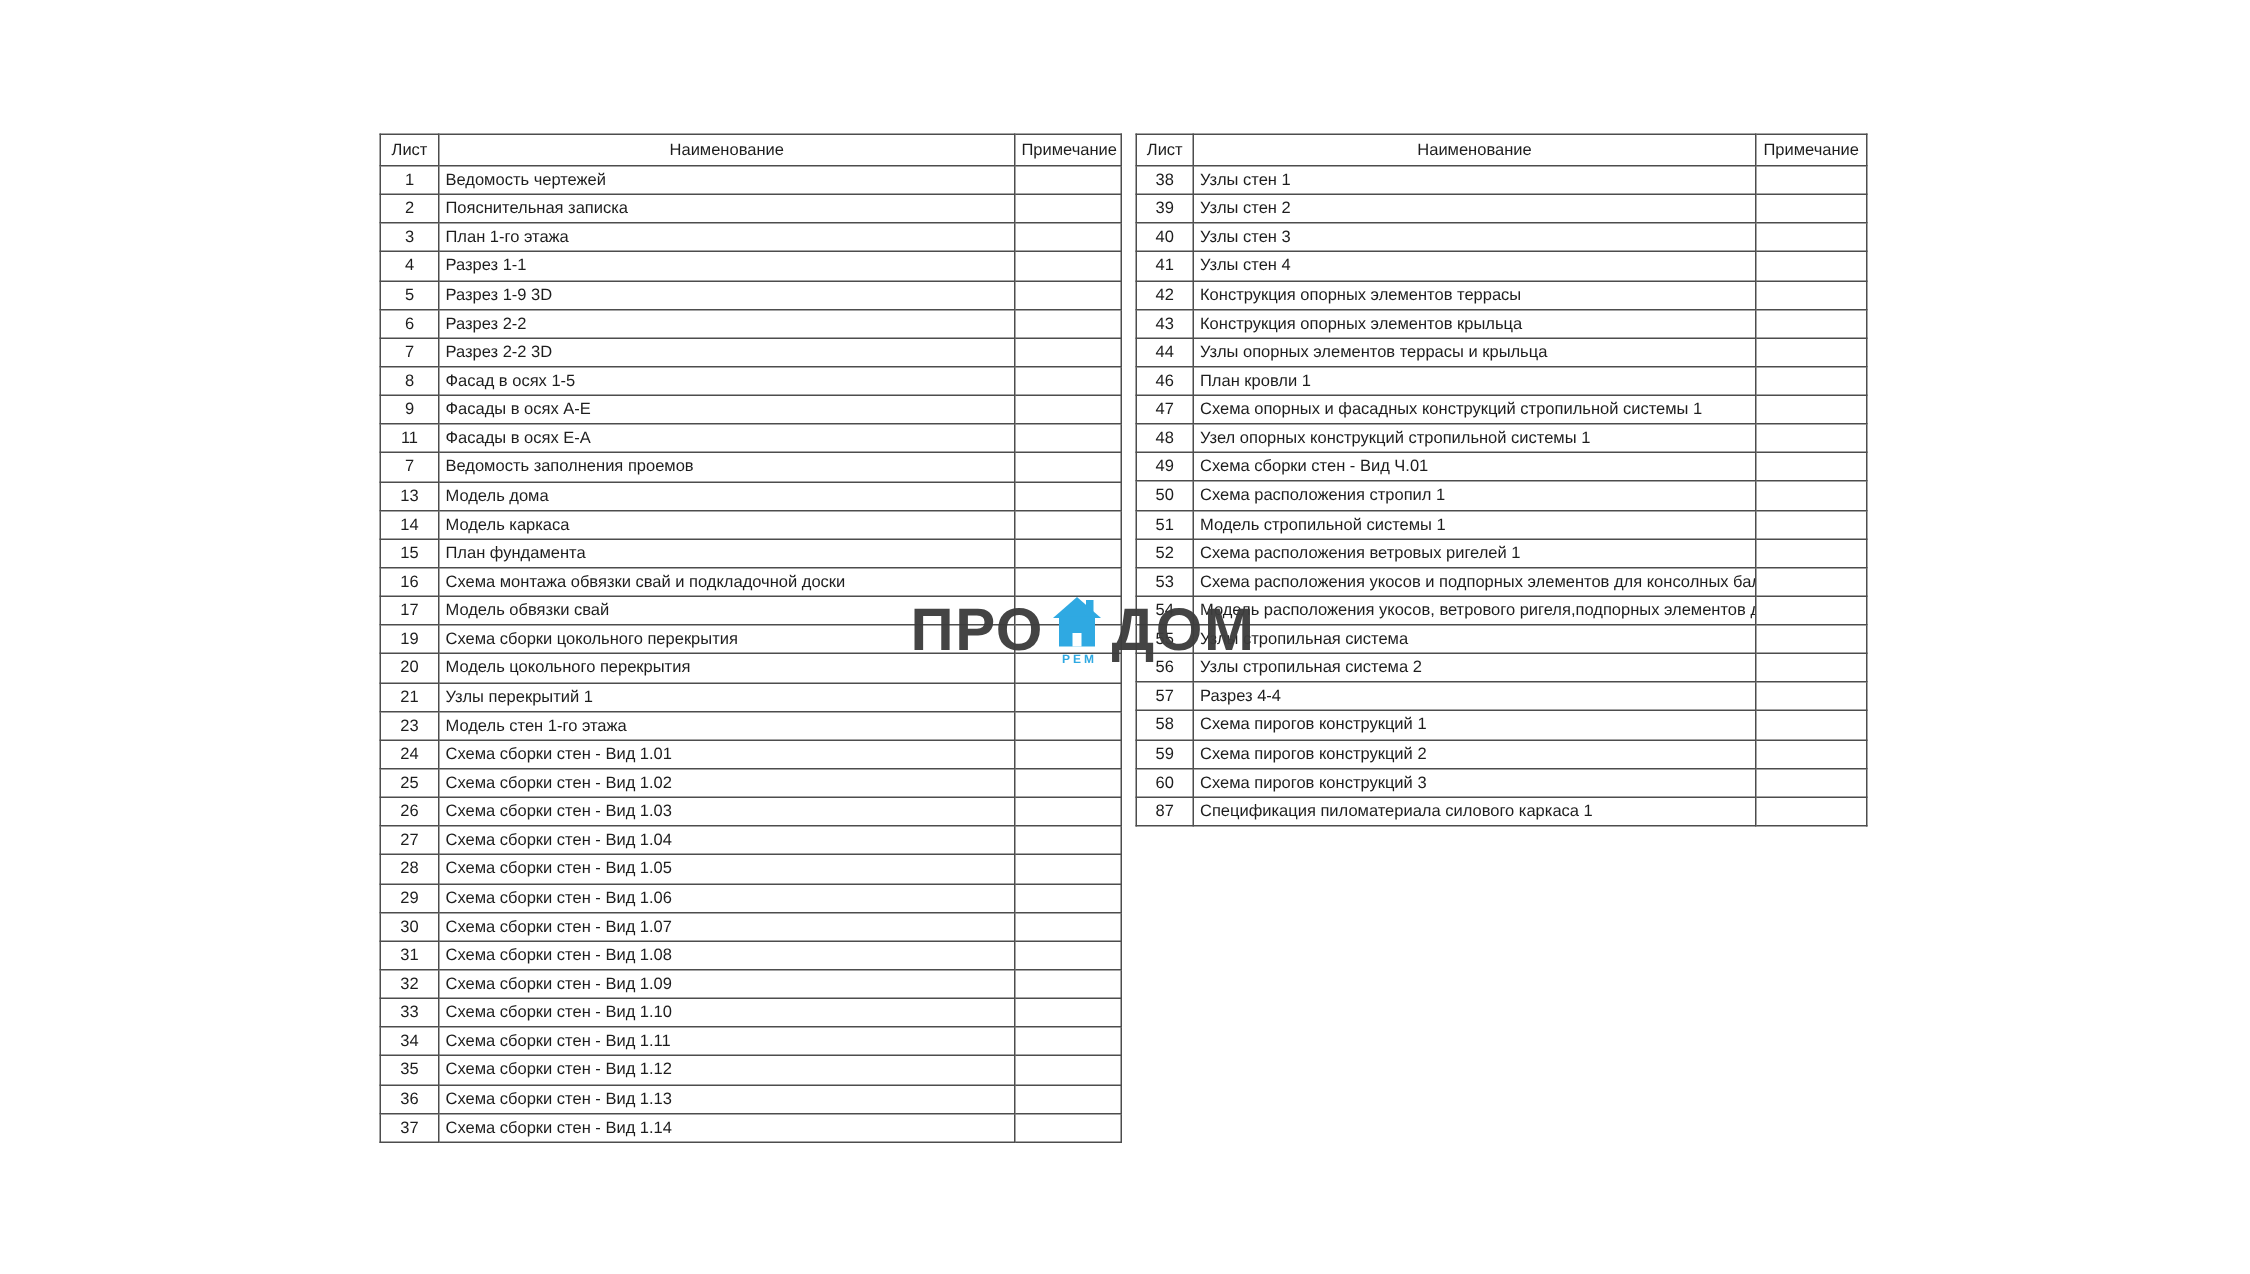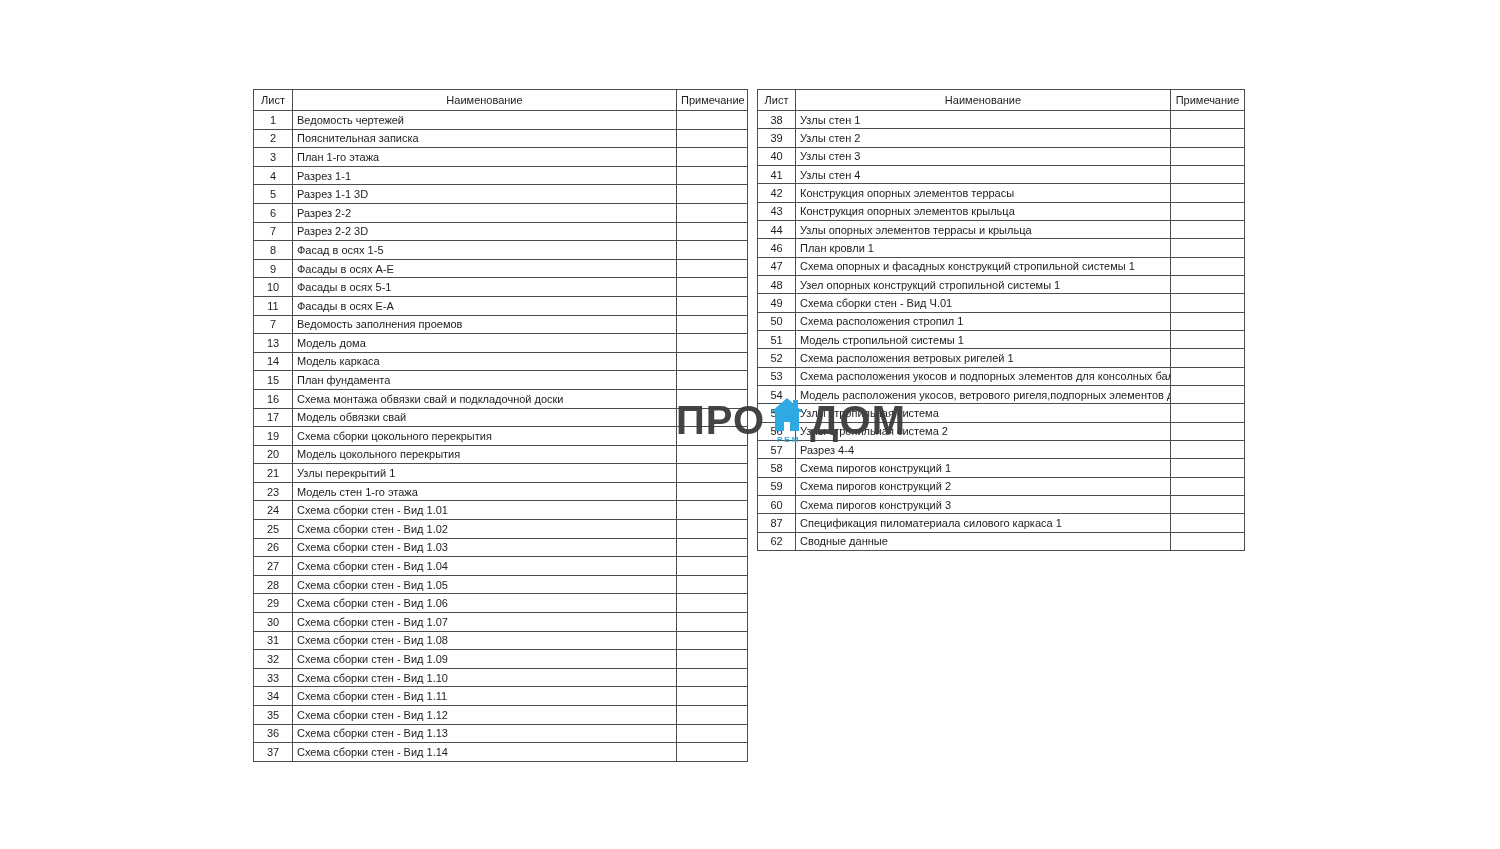--- a/index.html
+++ b/index.html
@@ -52,21 +52,21 @@
   }
   #table-right {
     left: 757px;
     top: 89px;
     width: 487px;
     height: 462px;
   }
 
   .watermark {
     position: absolute;
-    left: 676px;
+    left: 607px;
     top: 398px;
     display: flex;
     align-items: flex-start;
     z-index: 5;
     pointer-events: none;
   }
   .wm-text {
     font-size: 40px;
     font-weight: 700;
     color: #3d3d3d;
@@ -126,46 +126,41 @@
           <td class="col-name">План 1-го этажа</td>
           <td class="col-note"></td>
         </tr>
         <tr>
           <td class="col-num">4</td>
           <td class="col-name">Разрез 1-1</td>
           <td class="col-note"></td>
         </tr>
         <tr>
           <td class="col-num">5</td>
-          <td class="col-name">Разрез 1-1 3D</td>
+          <td class="col-name">Разрез 1-9 3D</td>
           <td class="col-note"></td>
         </tr>
         <tr>
           <td class="col-num">6</td>
           <td class="col-name">Разрез 2-2</td>
           <td class="col-note"></td>
         </tr>
         <tr>
           <td class="col-num">7</td>
           <td class="col-name">Разрез 2-2 3D</td>
           <td class="col-note"></td>
         </tr>
         <tr>
           <td class="col-num">8</td>
           <td class="col-name">Фасад в осях 1-5</td>
           <td class="col-note"></td>
         </tr>
         <tr>
           <td class="col-num">9</td>
           <td class="col-name">Фасады в осях А-Е</td>
-          <td class="col-note"></td>
-        </tr>
-        <tr>
-          <td class="col-num">10</td>
-          <td class="col-name">Фасады в осях 5-1</td>
           <td class="col-note"></td>
         </tr>
         <tr>
           <td class="col-num">11</td>
           <td class="col-name">Фасады в осях Е-А</td>
           <td class="col-note"></td>
         </tr>
         <tr>
           <td class="col-num">7</td>
           <td class="col-name">Ведомость заполнения проемов</td>
@@ -411,25 +406,20 @@
         <tr>
           <td class="col-num">60</td>
           <td class="col-name">Схема пирогов конструкций 3</td>
           <td class="col-note"></td>
         </tr>
         <tr>
           <td class="col-num">87</td>
           <td class="col-name">Спецификация пиломатериала силового каркаса 1</td>
           <td class="col-note"></td>
         </tr>
-        <tr>
-          <td class="col-num">62</td>
-          <td class="col-name">Сводные данные</td>
-          <td class="col-note"></td>
-        </tr>
       </tbody>
   </table>
 
   <div class="watermark">
     <span class="wm-text">ПРО</span>
     <span class="wm-house">
       <svg width="34" height="40" viewBox="0 0 34 40">
         <rect x="23" y="2" width="5" height="9" fill="#2fa9e2"></rect>
         <polygon points="17,0 33,14 1,14" fill="#2fa9e2"></polygon>
         <rect x="5" y="13" width="24" height="20" fill="#2fa9e2"></rect>

